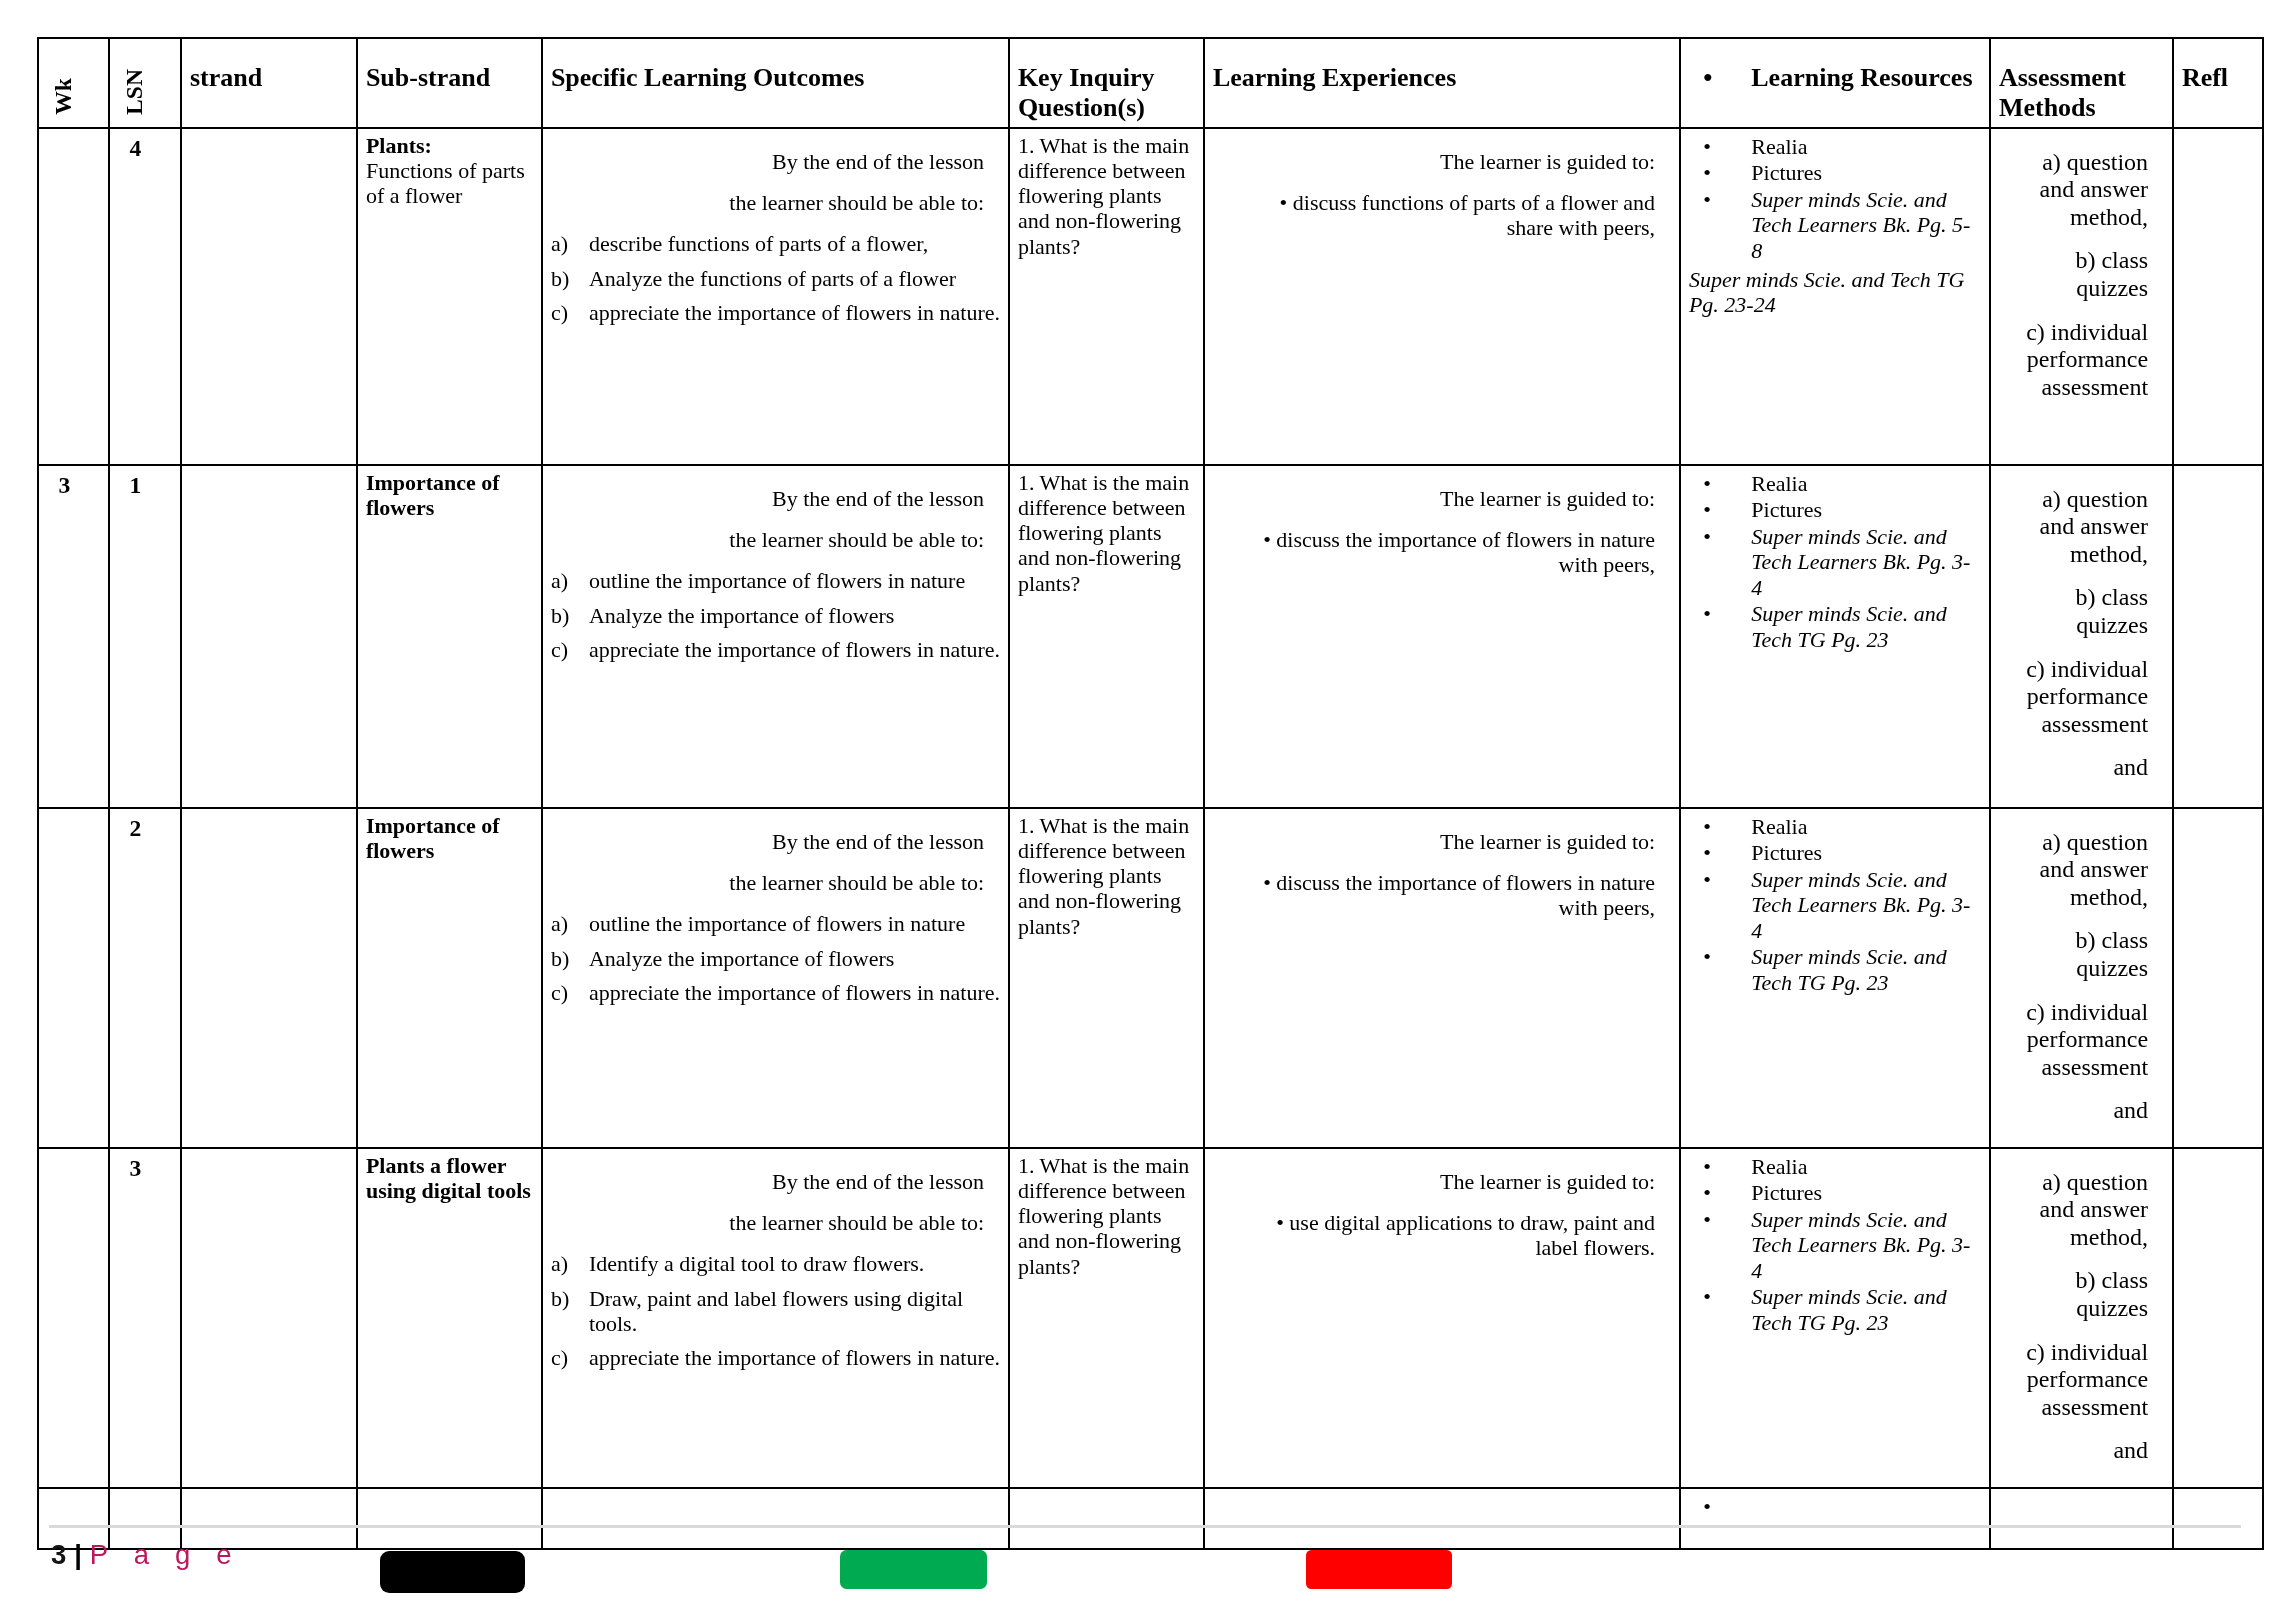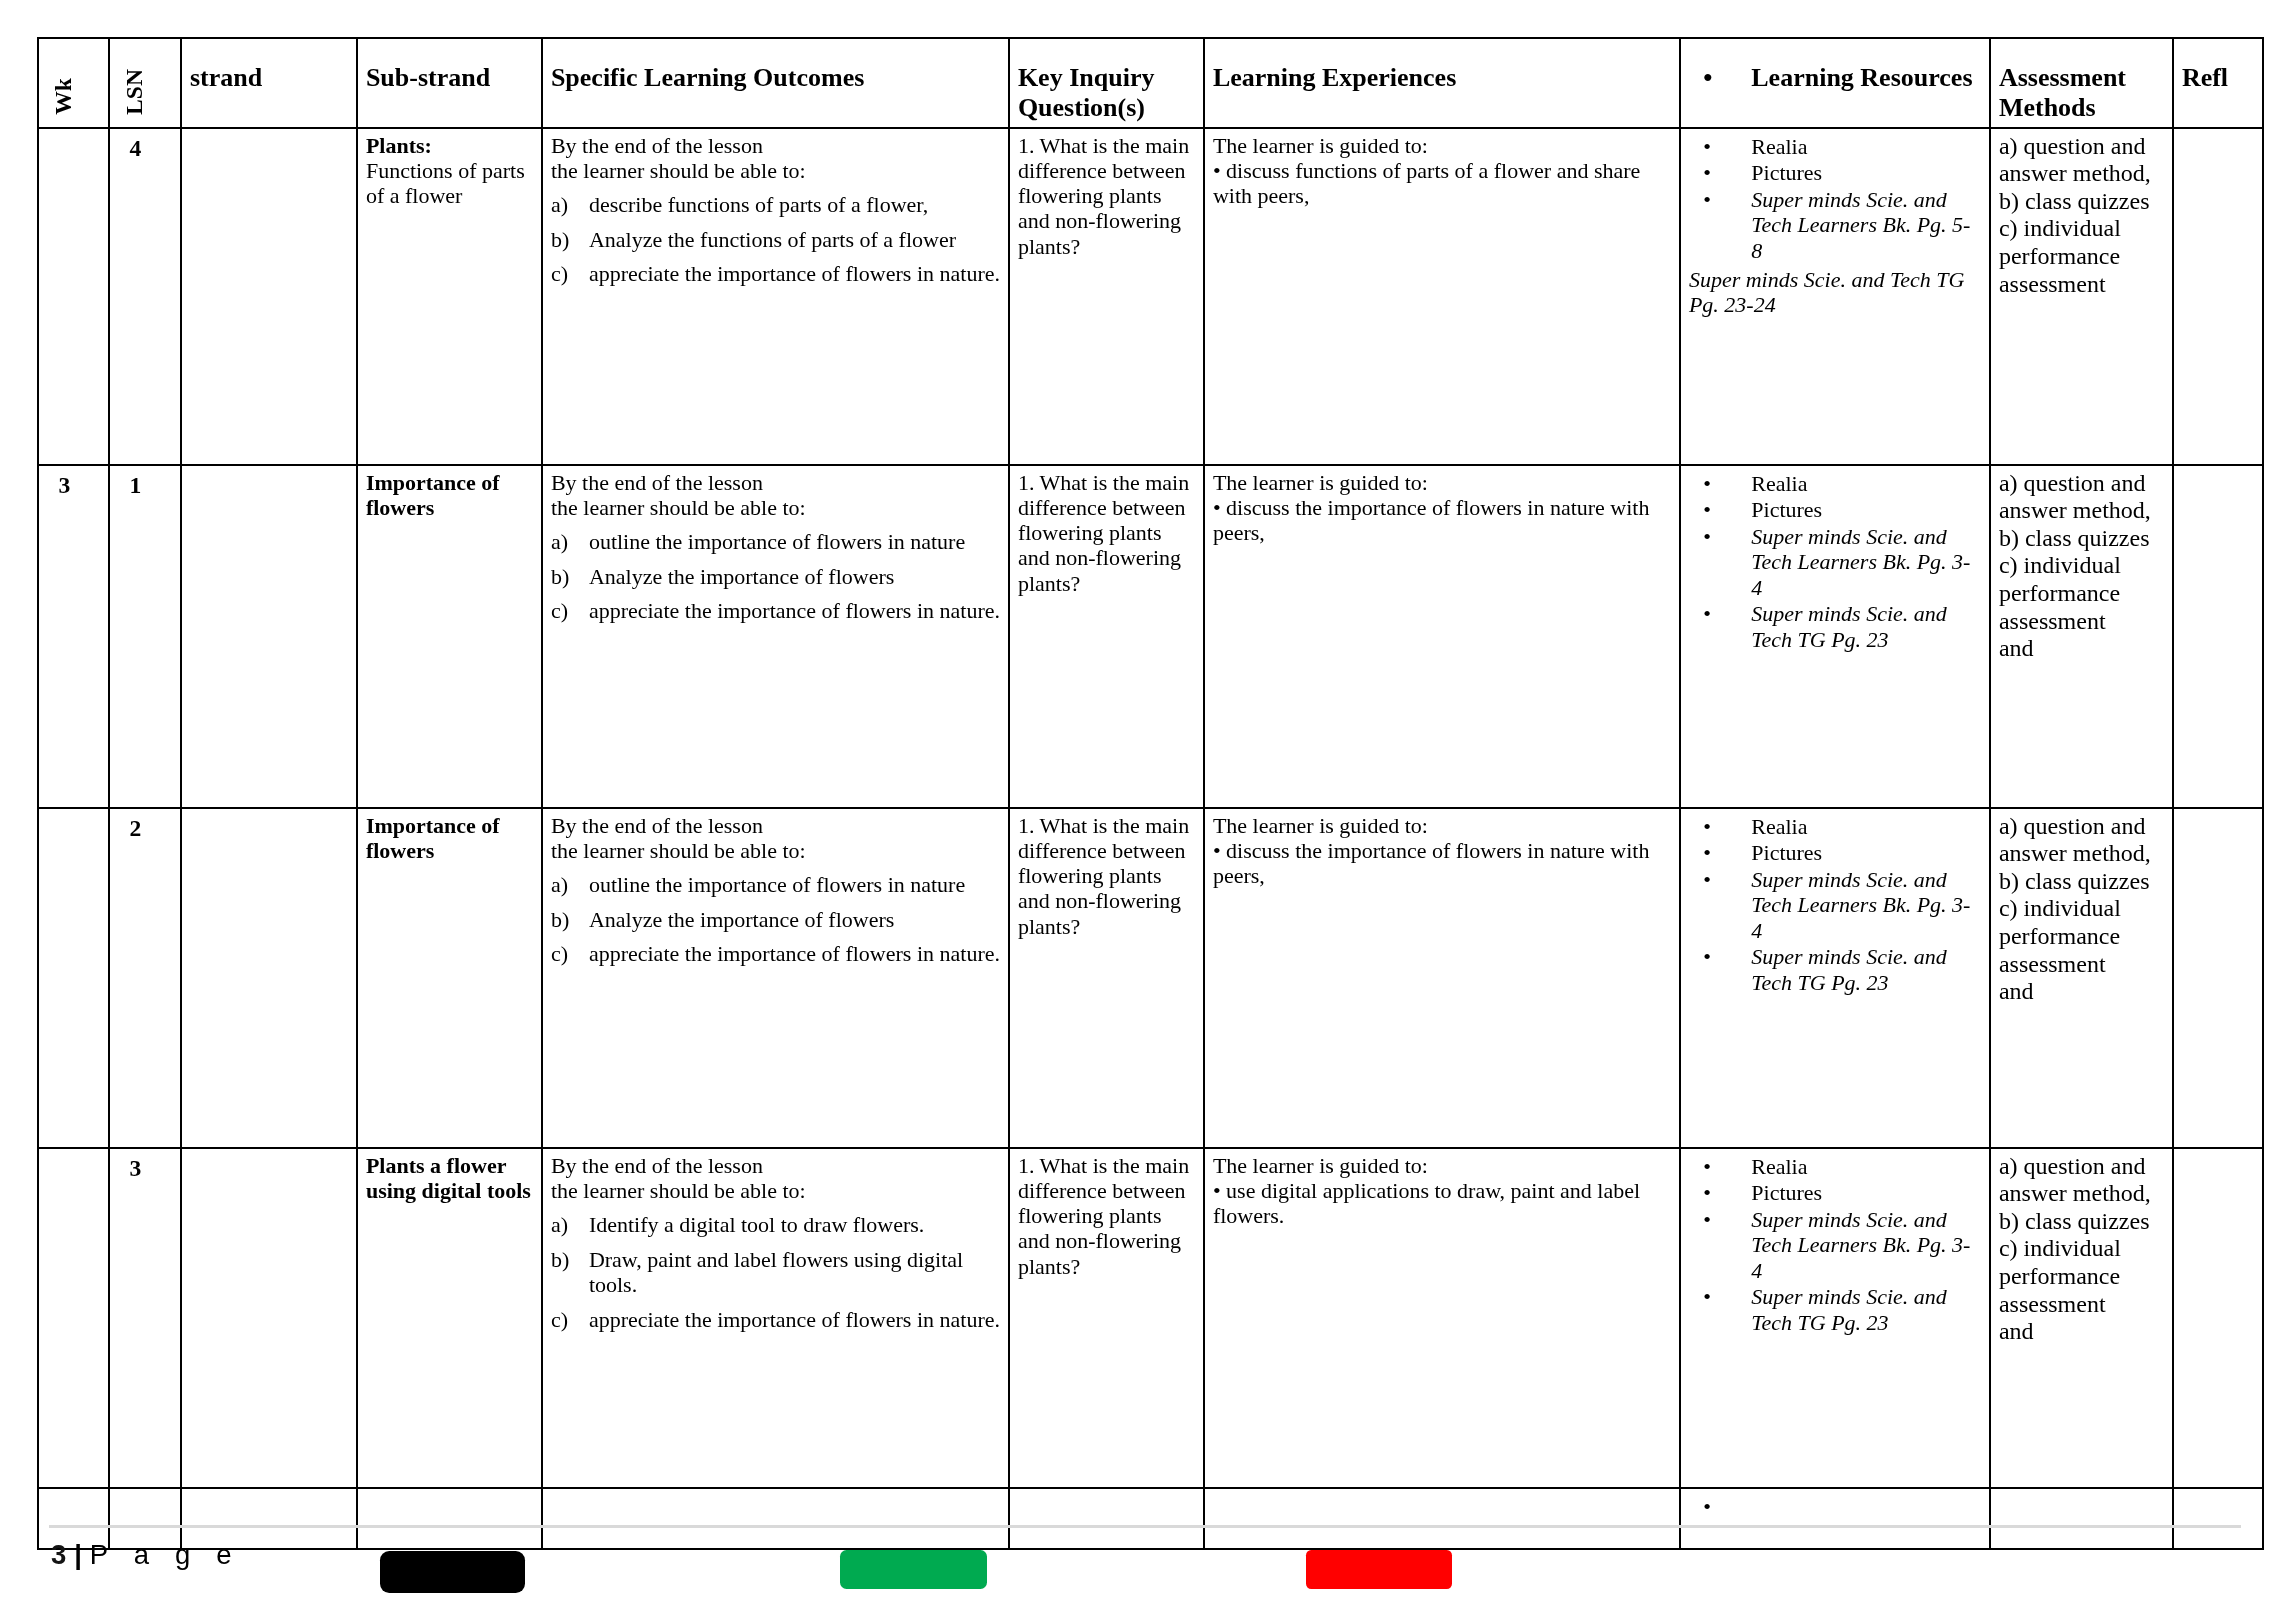--- a/index.html
+++ b/index.html
@@ -13,40 +13,40 @@
             padding:3.9px 7.9px;font-size:22px;line-height:1.15;overflow:hidden;
             word-wrap:break-word;}
   .sow tbody td{border-top-width:2.6px;}
   .sow thead tr{height:65px;}
   .sow th{font-size:26px;font-weight:bold;padding-top:24px;}
   th.vert{vertical-align:bottom;padding:2.6px 0 5.2px 10.5px;}
   .rot{writing-mode:vertical-rl;transform:rotate(180deg);
        font-size:23.6px;font-weight:bold;display:inline-block;}
   td.num{font-weight:bold;font-size:23.6px;padding-left:19.6px;padding-top:6.5px;}
   .bold{font-weight:bold;}
-  .cell-p{margin:0;}
+  .cell-p{margin:16px;text-align:right;}
   .oitem{display:flex;margin-top:9.2px;}
   .olabel{flex:0 0 38px;}
   .otext{flex:1;}
   .mk{flex:0 0 48px;padding-left:14.4px;}
   .res-item{display:flex;margin-top:1.3px;}
   .res-text{flex:1;}
   .italic{font-style:italic;}
   .res-note{font-style:italic;margin-top:4px;}
   td.assess{font-size:24px;}
   .hdr-res{display:flex;}
   .hdr-res .mk{font-weight:bold;}
 
   .footer-line{position:absolute;left:49px;top:1525px;width:2192px;height:2.6px;
                background:#d9d9d9;}
   .pageno{position:absolute;left:51px;top:1539px;white-space:nowrap;
           font-family:"Liberation Sans", sans-serif;font-size:27.5px;color:#8a8a8a;}
   .pageno .n{font-weight:bold;color:#141414;}
   .pageno .bar{color:#000;font-weight:bold;margin:0 7.9px;}
-  .pageno .pg{letter-spacing:9.2px;color:#000000;}
+  .pageno .pg{letter-spacing:9.2px;color:#be185d;}
   .rect{position:absolute;}
   #rect-black{left:380px;top:1551px;width:145px;height:42px;border-radius:9.2px;}
   #rect-green{left:840px;top:1550px;width:147px;height:39px;border-radius:6.5px;}
   #rect-red{left:1306px;top:1550px;width:146px;height:39px;border-radius:5.2px;}
 </style>
 </head>
 <body>
 
 <div class="page">
 

